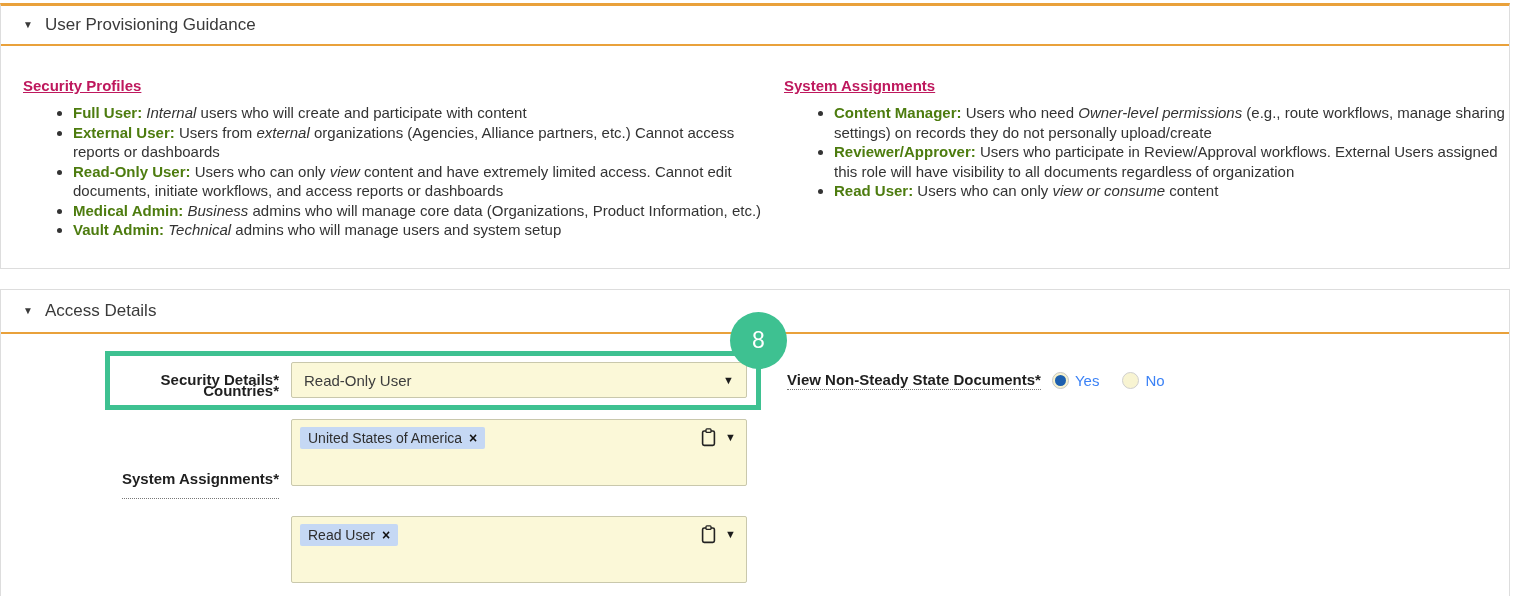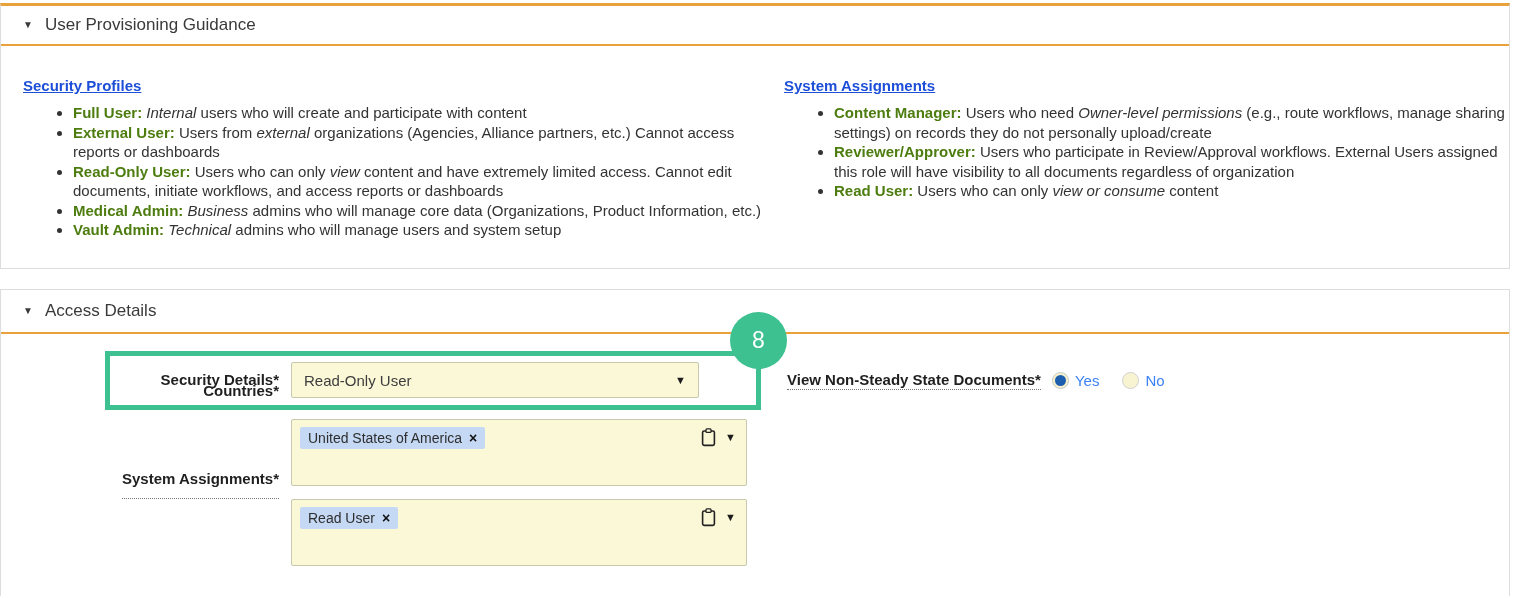--- a/index.html
+++ b/index.html
@@ -13,43 +13,43 @@
   .panel{width:1510px; border-left:1px solid var(--pborder); border-right:1px solid var(--pborder);}
   .panel-guidance{border-top:3px solid var(--orange);}
   .sec-header{height:40px; display:flex; align-items:center; padding-left:22px;
     border-bottom:2px solid var(--orange); background:#fff; cursor:pointer;}
   .sec-title{font-size:17px; font-weight:400; color:#3a3a3a; margin-left:12px;}
   .caret-sm{font-size:10px; color:#3a3a3a; line-height:1;}
   .guidance-body{height:223px; border-bottom:1px solid var(--pborder); display:flex; padding-top:30px;}
   .gcol{font-size:15px; line-height:19.5px;}
   .gcol-left{margin-left:22px; width:740px;}
   .gcol-right{margin-left:21px; width:722px;}
-  .gcol-heading{font-size:15px; font-weight:700; color:#1d4ed8; text-decoration:underline; line-height:20px;}
+  .gcol-heading{font-size:15px; font-weight:700; color:#be185d; text-decoration:underline; line-height:20px;}
   .gul{margin:7px 0 0 0; padding-left:50px; list-style:disc;}
   .gul li{margin:0; color:#333;}
   .seg-b{font-weight:700; color:#4d7c0f;}
   .seg-i{font-style:italic;}
   .panel-access{margin-top:20px; border-top:1px solid var(--pborder); height:307px; position:relative;}
   .sec-header2{height:44px; border-bottom:2px solid var(--orange);}
   
   .flabel{position:absolute; left:0; width:278px; text-align:right; font-size:15px;
     font-weight:700; color:#1f1f1f;}
   .flabel-1{top:72px; line-height:36px;}
   .flabel-2{top:83px; line-height:36px;}
   .flabel-3{top:171px; line-height:36px;padding-left:27px;}
   .dotted{border-bottom:1px dotted #777; padding-bottom:1px;}
   .dotted-inline{display:inline-block; border-bottom:1px dotted #777; padding-bottom:1px;}
-  .select-field{position:absolute; left:290px; top:72px; width:408px; height:36px;
+  .select-field{position:absolute; left:290px; top:72px; width:456px; height:36px;
     background:var(--yellow); border:1px solid var(--fborder); border-radius:2px;
     display:flex; align-items:center; justify-content:space-between; padding:0 12px; cursor:pointer;}
   .select-value{font-size:15px; color:#3d3d3d;}
   .caret-dd{font-size:11px; color:#1c1c1c; line-height:1;}
   .multi-field{position:absolute; left:290px; width:456px; height:67px;
     background:var(--yellow); border:1px solid var(--fborder); border-radius:2px; padding:7px 8px; cursor:text;}
-  .field-2{top:129px;} .field-3{top:209px;}
+  .field-2{top:129px;} .field-3{top:226px;}
   .tag{display:inline-flex; align-items:center; gap:7px; background:var(--tagblue);
     border-radius:2px; padding:3px 8px; font-size:14px; color:#2e2e2e;}
   .tag-x{font-weight:700; font-size:14px; color:#111; cursor:pointer; line-height:1;}
   .field-controls{position:absolute; top:8px; right:10px; display:flex; align-items:center; gap:9px;}
   .clip-btn{display:inline-flex; cursor:pointer;}
   .radio-row{position:absolute; left:786px; top:72px; height:36px; display:flex; align-items:center;}
   .radio-row .flabel-inline{font-size:15px; font-weight:700; color:#1f1f1f;}
   .radio-opt{display:flex; align-items:center; margin-left:11px;}
   .radio-opt + .radio-opt{margin-left:23px;}
   .radio{width:17px; height:17px; border-radius:50%; background:#F8F4D2;

